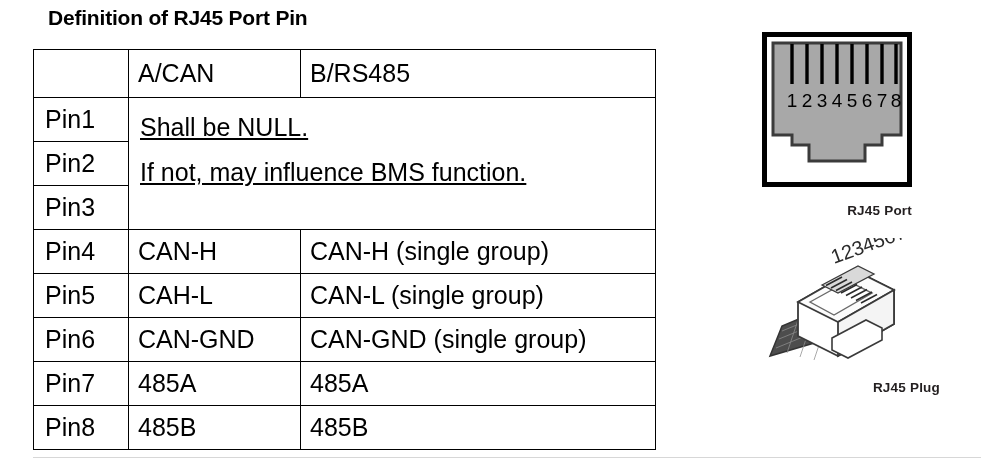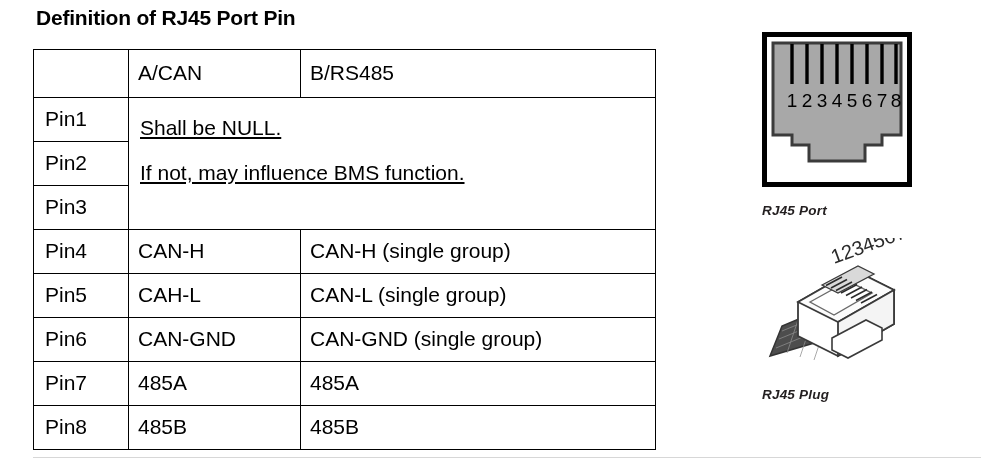--- a/index.html
+++ b/index.html
@@ -12,38 +12,38 @@
     height: 466px;
     position: relative;
     overflow: hidden;
     font-family: "Liberation Sans", sans-serif;
     color: #000000;
   }
 
   
   #page-title {
     position: absolute;
-    left: 36px;
+    left: 48px;
     top: 4px;
     font-size: 21px;
     font-weight: bold;
     letter-spacing: -0.2px;
     line-height: 28px;
     white-space: nowrap;
   }
 
   
   #pin-table {
     position: absolute;
     left: 33px;
     top: 49px;
     width: 622px;
     border-collapse: collapse;
     table-layout: fixed;
-    font-size: 21px;
+    font-size: 25px;
     line-height: 1.15;
   }
   #pin-table col.c-pin   { width: 95px; }
   #pin-table col.c-a     { width: 172px; }
   #pin-table col.c-b     { width: 355px; }
 
   #pin-table td {
     border: 1.6px solid #000000;
     padding: 6px 9px 7px 9px;
     height: 30px;
@@ -77,35 +77,34 @@
 
   
   #port-figure {
     position: absolute;
     left: 762px;
     top: 32px;
     width: 178px;
   }
   #port-figure .fig-caption,
   #plug-figure .fig-caption {
-    text-align: left;
+    text-align: right;
     font-size: 13.5px;
     font-weight: bold;
     color: #231f20;
     margin-top: 6px;
     letter-spacing: 0.2px;
-    font-style: italic;
   }
   #plug-figure {
     position: absolute;
     left: 762px;
     top: 238px;
     width: 178px;
   }
-  #plug-figure .fig-caption { margin-top: 9px; }
+  #plug-figure .fig-caption { margin-top: 2px; }
   svg { display: block; }
 </style>
 </head>
 <body>
 
 <div id="page-title">Definition of RJ45 Port Pin</div>
 
 <table id="pin-table">
   <colgroup>
     <col class="c-pin">

